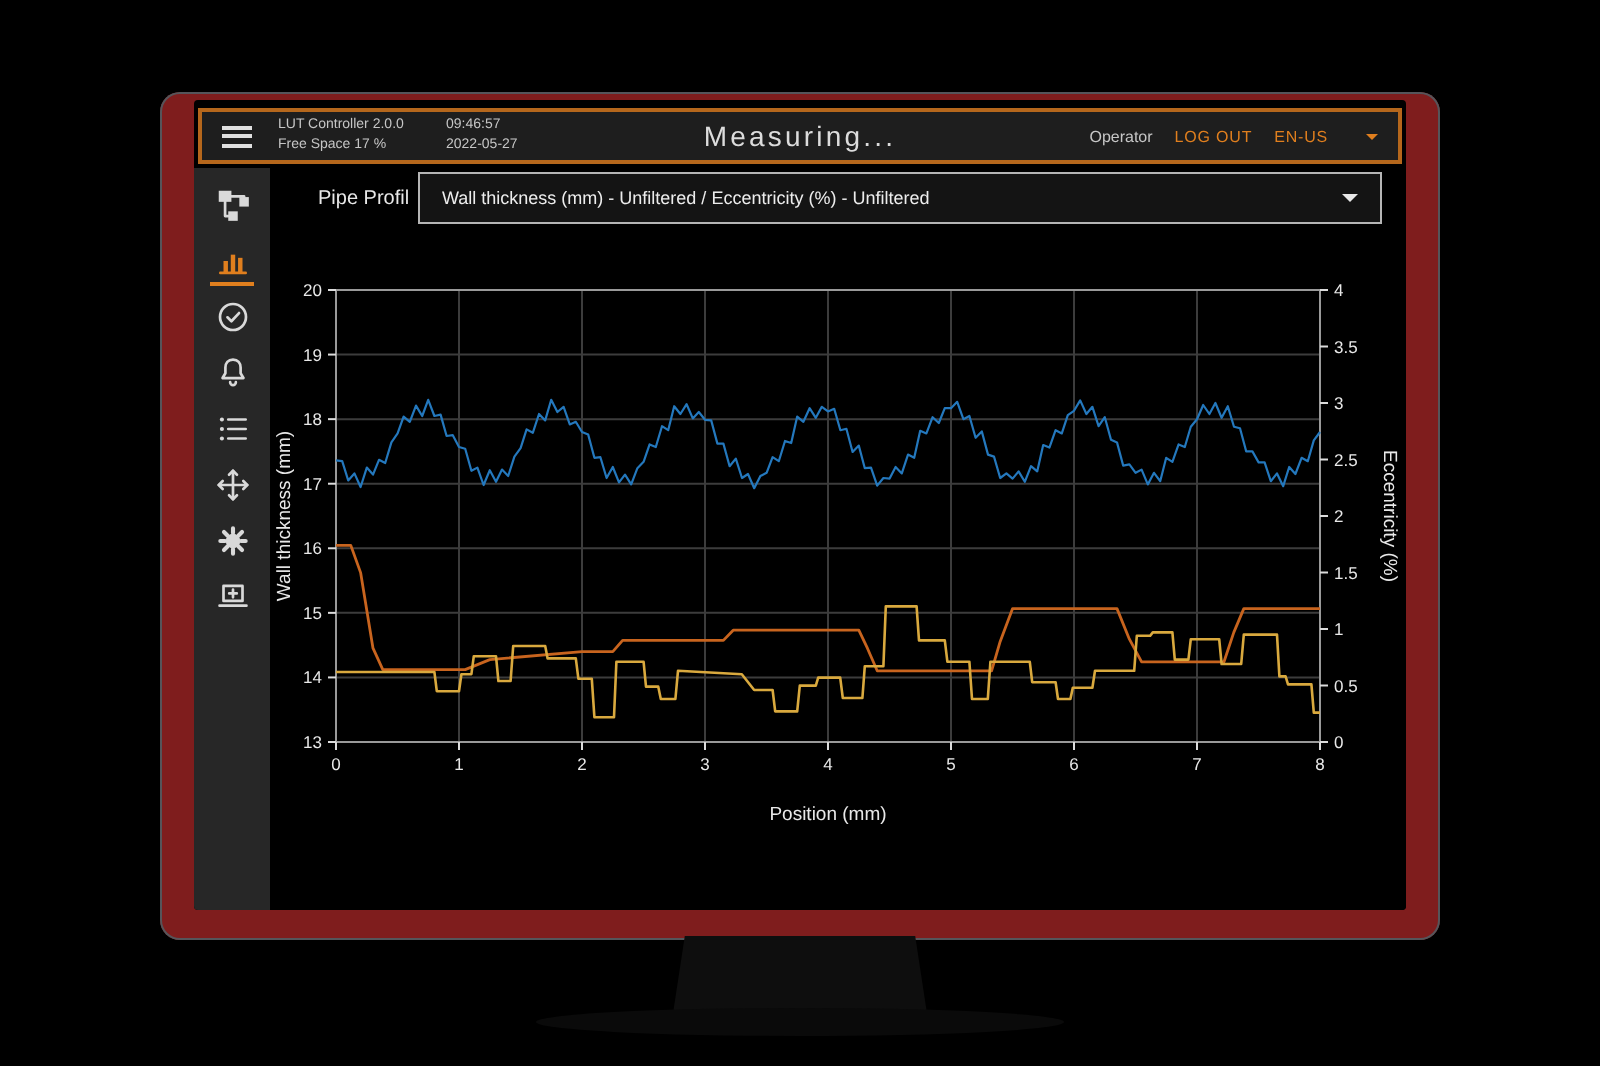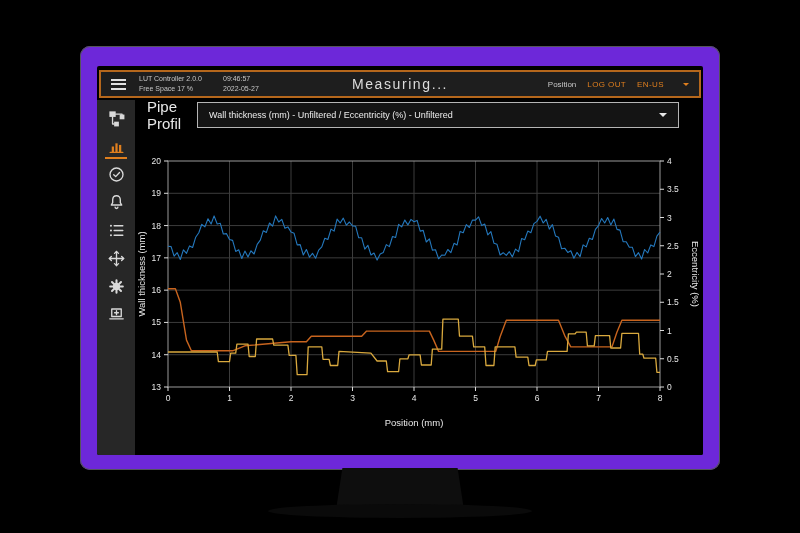--- a/index.html
+++ b/index.html
@@ -1,18 +1,18 @@
 <!DOCTYPE html>
 <html><head>
 <meta charset="utf-8">
 <style>
   *{margin:0;padding:0;box-sizing:border-box}
   html,body{width:800px;height:533px;background:#000;font-family:"Liberation Sans",sans-serif;overflow:hidden}
   body{position:relative}
-  .monitor{position:absolute;left:80px;top:46px;width:640px;height:424px;background:#6d28d9;border-radius:10px;padding:20px 17px 15px 17px;box-shadow:0 0 0 1px #55555a inset}
+  .monitor{position:absolute;left:80px;top:46px;width:640px;height:424px;background:#7f1d1d;border-radius:10px;padding:4px 17px 15px 17px;box-shadow:0 0 0 1px #55555a inset}
   .stand-neck{position:absolute;left:336px;top:468px;width:128px;height:42px;background:#0e0e0e;clip-path:polygon(5% 0,95% 0,100% 100%,0 100%)}
   .stand-base{position:absolute;left:268px;top:504px;width:264px;height:14px;background:#0a0a0a;border-radius:50%}
   .screen{position:relative;width:100%;height:100%;background:#000;border-radius:2px;overflow:hidden}
 
   
   .topbar{position:absolute;left:2px;right:2px;top:4px;height:28px;background:#1e1e1e;border:2px solid #b5671c;display:flex;align-items:center}
   .burger{width:15px;margin-left:10px;cursor:pointer}
   .burger div{height:2px;background:#e0e0e0;margin:2.5px 0}
   .sysinfo{margin-left:13px;font-size:7px;color:#c6c6c6;line-height:10px;white-space:nowrap}
   .sysinfo .row span:first-child{display:inline-block;width:84px}
@@ -28,21 +28,21 @@
   .sicon{width:26px;height:24px;display:flex;align-items:center;justify-content:center;position:relative;cursor:pointer}
   .sicon svg{width:19px;height:19px;stroke:#d9d9d9;fill:none;stroke-width:1.7;stroke-linecap:round;stroke-linejoin:round}
   .sicon svg .fillpart{fill:#d9d9d9;stroke:none}
   .sicon.active svg{stroke:#e07f1e}
   .sicon.active svg .fillpart{fill:#e07f1e}
   .sicon.active::after{content:"";position:absolute;bottom:-1px;left:2px;right:2px;height:2px;background:#e07f1e}
 
   
   .content{position:absolute;left:38px;top:34px;right:0;bottom:0;background:#000}
   .profrow{position:absolute;top:0;left:0;right:0;height:30px;display:flex;align-items:center}
-  .proflabel{margin-left:12px;width:50px;font-size:15px;color:#e8e8e8}
+  .proflabel{margin-left:24px;width:50px;font-size:10px;color:#e8e8e8}
   .dropdown{width:482px;height:26px;background:#141414;border:1px solid #b5b5b5;display:flex;align-items:center;justify-content:space-between;color:#ededed;font-size:9px;padding:0 11px;cursor:pointer}
   .dcaret{width:0;height:0;border:4.5px solid transparent;border-top-color:#e8e8e8;margin-top:4px}
   #chart{position:absolute;left:0;top:34px}
   #chart text{fill:#e8e8e8;font-family:"Liberation Sans",sans-serif}
 </style>
 </head>
 <body>
 
 <div class="monitor">
   <div class="screen">
@@ -52,21 +52,21 @@
           <div></div>
           <div></div>
           <div></div>
         </div>
       <div class="sysinfo">
         <div class="row"><span>LUT Controller 2.0.0</span><span>09:46:57</span></div>
         <div class="row"><span>Free Space 17 %</span><span>2022-05-27</span></div>
       </div>
       <div class="mtitle">Measuring...</div>
       <div class="uarea">
-        <span class="role">Position</span>
+        <span class="role">Operator</span>
         <span class="olink">LOG OUT</span>
         <span class="lang">
           <span class="olink">EN-US</span>
           <span class="caret-o"></span>
         </span>
       </div>
     </div>
 
     <div class="sidebar">
       <div class="sicon">

